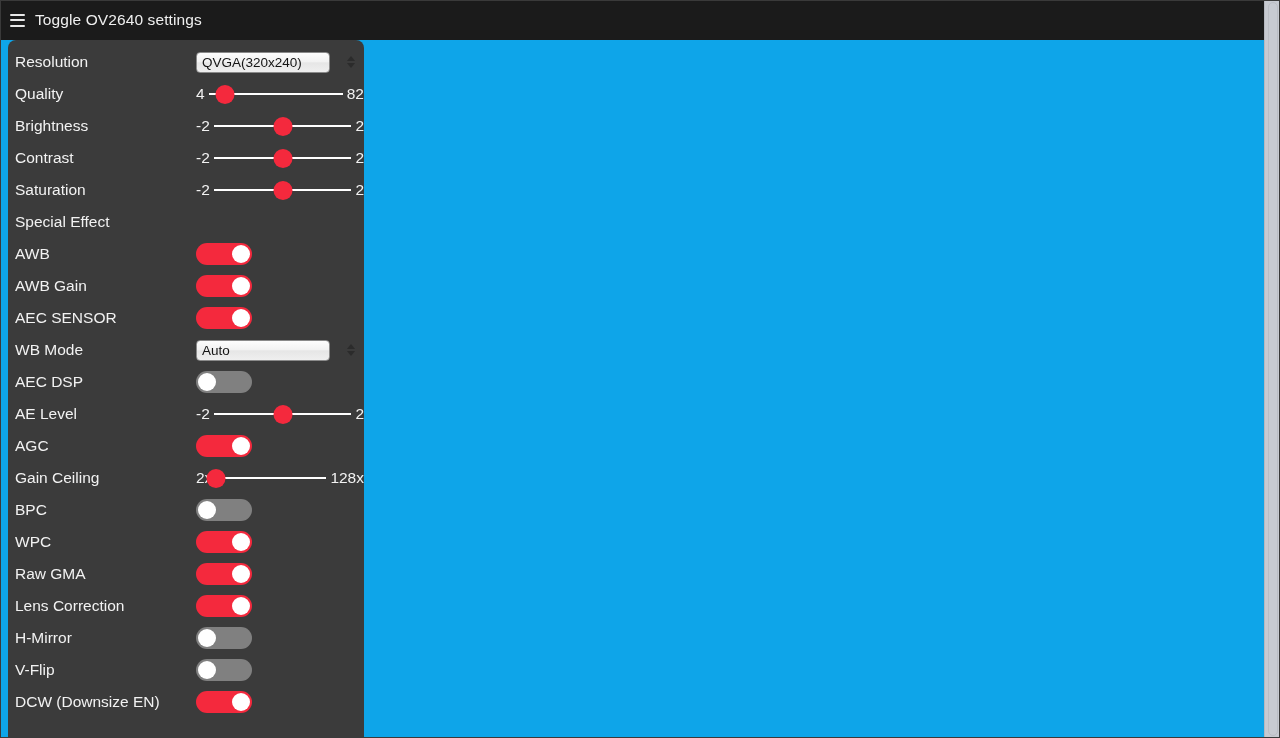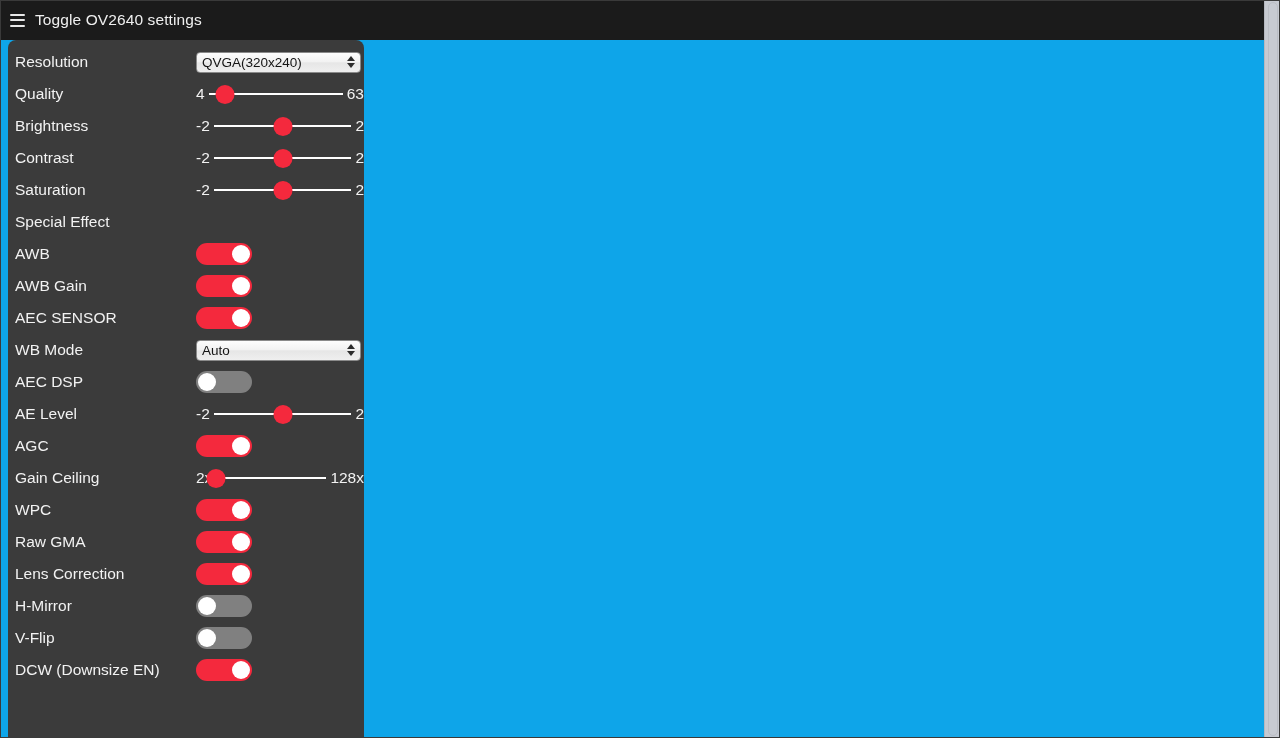--- a/index.html
+++ b/index.html
@@ -120,21 +120,21 @@
 
   
   .select-wrap {
     position: relative;
     width: 165px;
     height: 21px;
   }
   select.native {
     -webkit-appearance: none;
     appearance: none;
-    width: 165px;
+    width: 134px;
     height: 21px;
     border: 1px solid #8a8a8a;
     border-radius: 4px;
     background: linear-gradient(to bottom, #fdfdfd 0%, #f2f2f2 46%, #e6e6e6 52%, #efefef 100%);
     color: #141414;
     font-family: "Liberation Sans", sans-serif;
     font-size: 13.5px;
     padding: 0 20px 0 5px;
     box-sizing: border-box;
     line-height: 19px;
@@ -287,21 +287,21 @@
       </div>
       <div class="row">
         <div class="row-label">Quality</div>
         <div class="row-control">
           <div class="slider-row">
             <span class="slider-min">4</span>
             <div class="slider-track">
               <div class="bar"></div>
               <div class="slider-thumb" style="left: 12%;"></div>
             </div>
-            <span class="slider-max">63</span>
+            <span class="slider-max">82</span>
           </div>
         </div>
       </div>
       <div class="row">
         <div class="row-label">Brightness</div>
         <div class="row-control">
           <div class="slider-row">
             <span class="slider-min">-2</span>
             <div class="slider-track">
               <div class="bar"></div>
@@ -409,20 +409,28 @@
             <span class="slider-min">2x</span>
             <div class="slider-track">
               <div class="bar"></div>
               <div class="slider-thumb" style="left: 0%;"></div>
             </div>
             <span class="slider-max">128x</span>
           </div>
         </div>
       </div>
       <div class="row">
+        <div class="row-label">BPC</div>
+        <div class="row-control">
+          <div class="toggle">
+            <div class="knob"></div>
+          </div>
+        </div>
+      </div>
+      <div class="row">
         <div class="row-label">WPC</div>
         <div class="row-control">
           <div class="toggle on">
             <div class="knob"></div>
           </div>
         </div>
       </div>
       <div class="row">
         <div class="row-label">Raw GMA</div>
         <div class="row-control">

